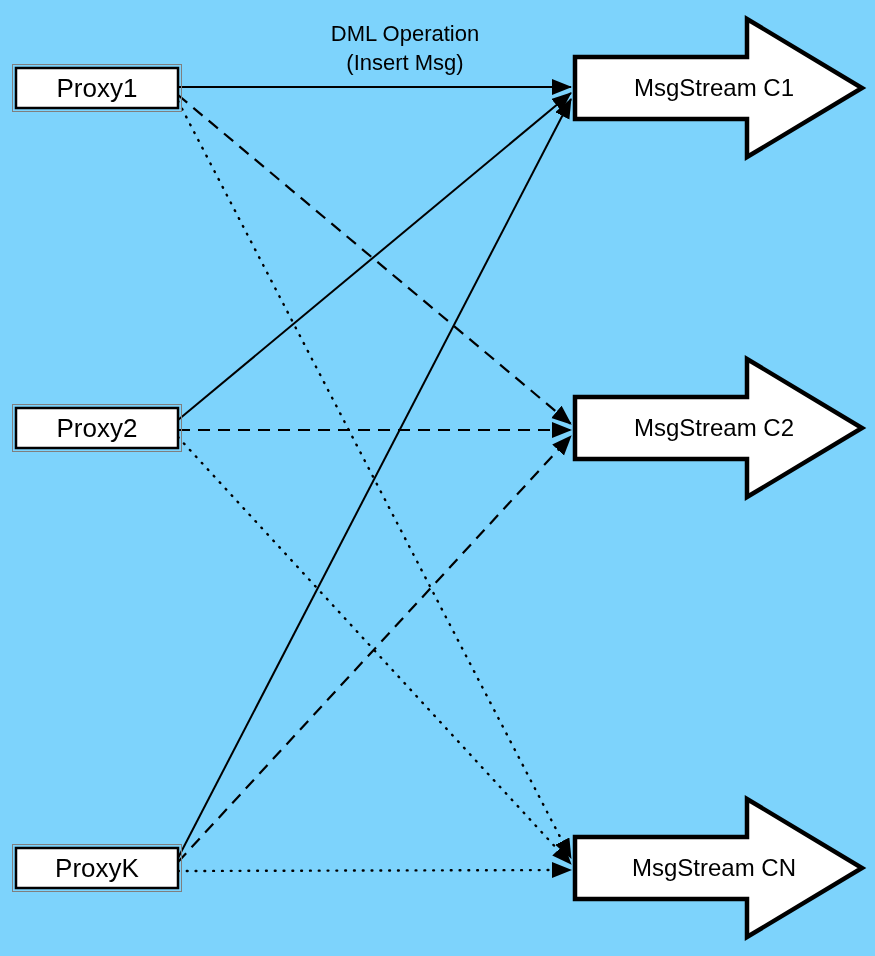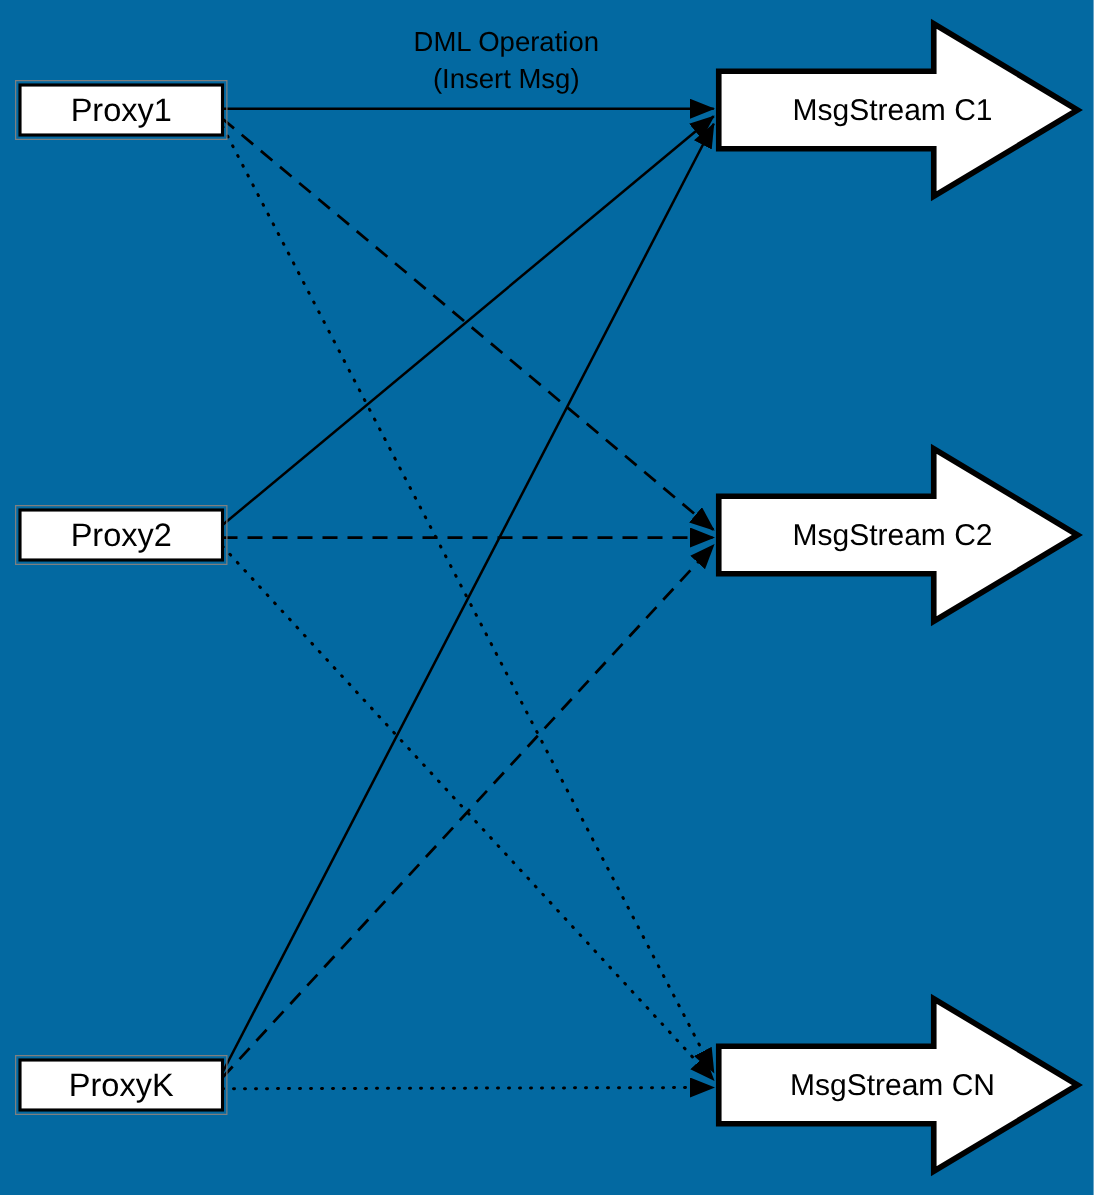--- a/index.html
+++ b/index.html
@@ -3,21 +3,21 @@
 <meta charset="utf-8">
 <style>
   html, body {
     margin: 0;
     padding: 0;
     background: #ffffff;
   }
   .canvas-wrap {
     width: 875px;
     height: 956px;
-    background: #0369a1;
+    background: #7dd3fc;
     position: relative;
     font-family: "Liberation Sans", sans-serif;
   }
   svg text {
     font-family: "Liberation Sans", sans-serif;
     fill: #000000;
   }
   .title-text {
     font-size: 22px;
   }

